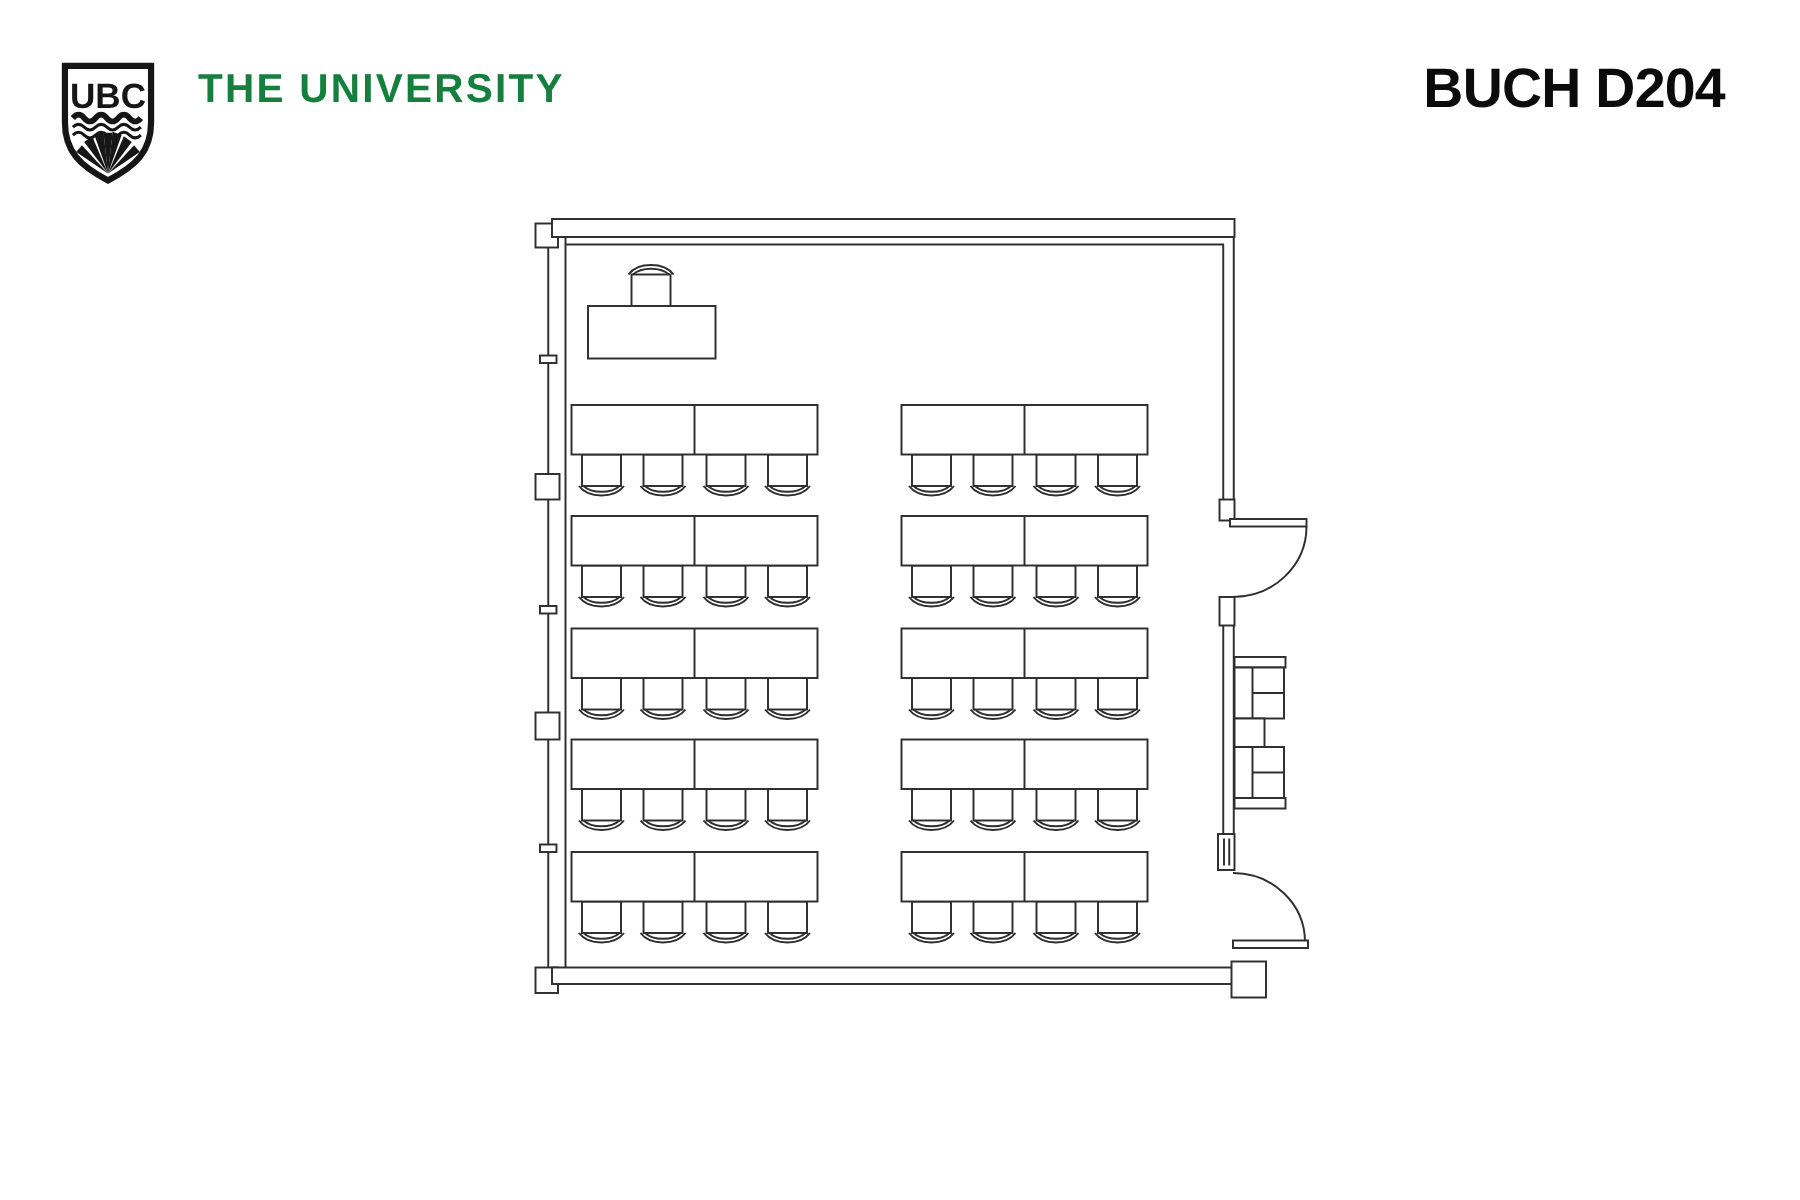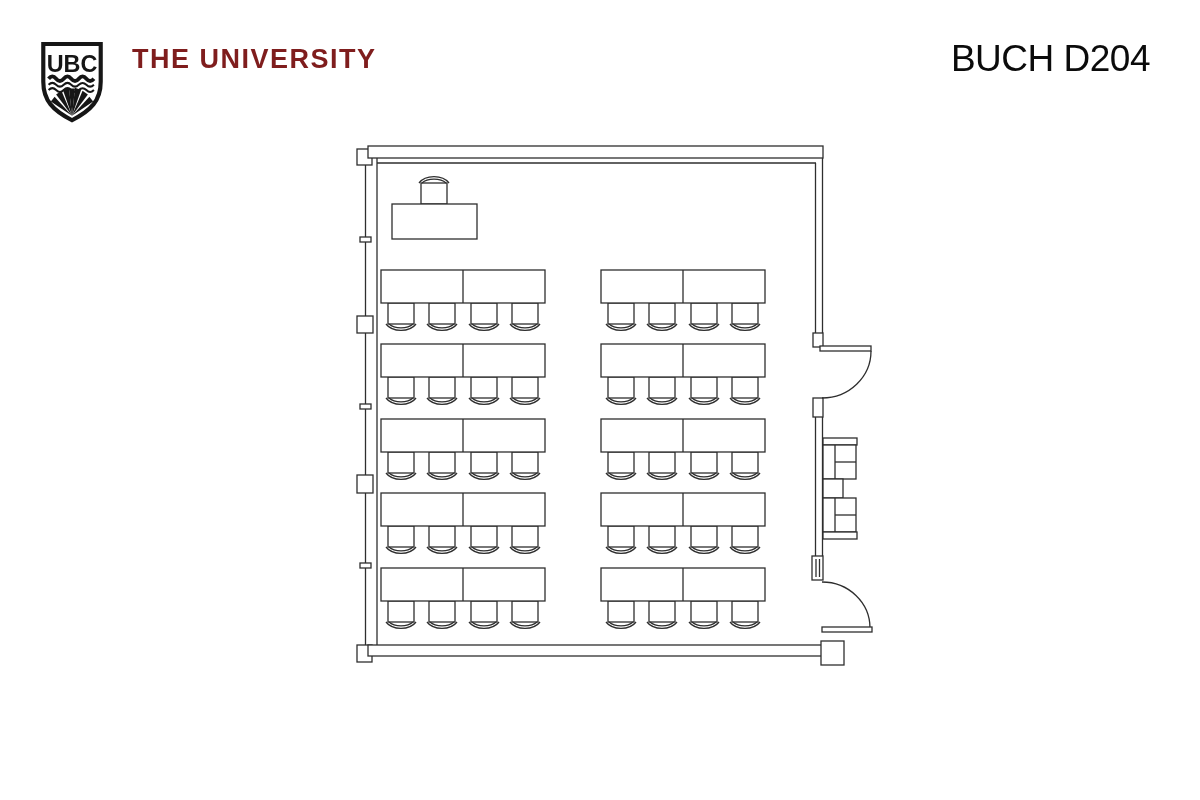--- a/index.html
+++ b/index.html
@@ -9,31 +9,31 @@
     background:#ffffff;
     overflow:hidden;
     font-family:"Liberation Sans", sans-serif;
   }
   .crest{
     position:absolute;left:38px;top:40px;
     width:68px;height:85px;
   }
   .wordmark{
     position:absolute;left:132px;top:45px;
-    color:#7f1d1d;
+    color:#15803d;
     font-weight:bold;
     font-size:27px;
     letter-spacing:1.5px;
     line-height:29px;
     white-space:nowrap;
   }
   .room-title{
     position:absolute;right:34px;top:38px;
     color:#0b0b0b;
-    font-weight:normal;
+    font-weight:bold;
     font-size:37px;
     letter-spacing:-0.5px;
     white-space:nowrap;
   }
   .floorplan{
     position:absolute;left:0;top:0;
   }
   .floorplan rect{fill:#ffffff;stroke:#2e2e2e;stroke-width:1.3;}
   .floorplan line{stroke:#2e2e2e;stroke-width:1.3;}
   .floorplan path{fill:none;stroke:#2e2e2e;stroke-width:1.3;}

